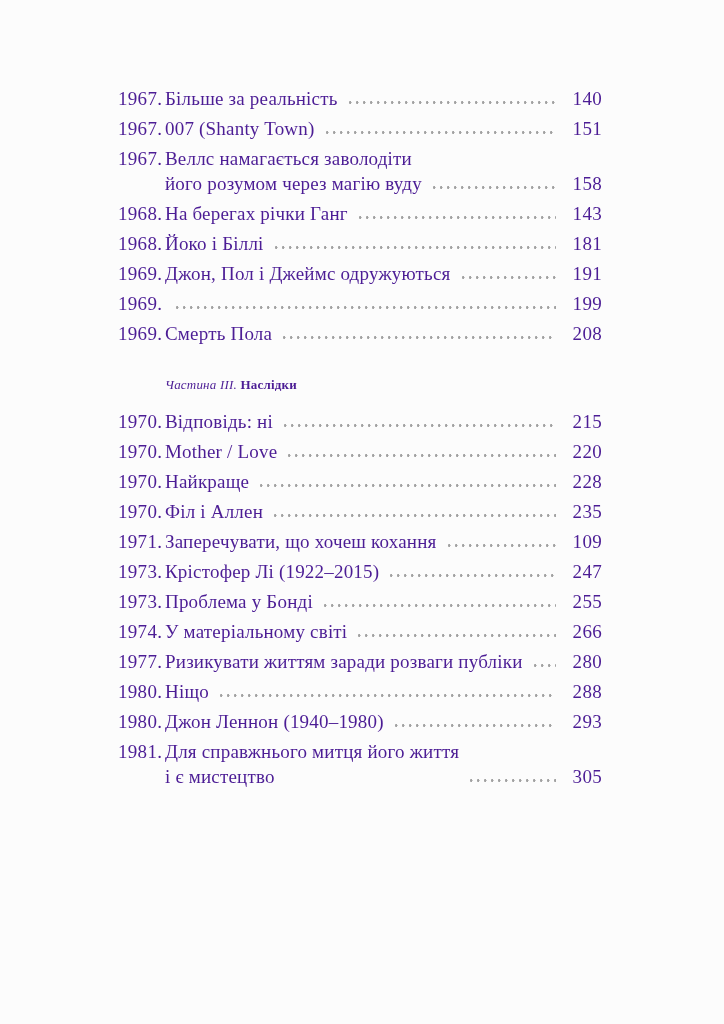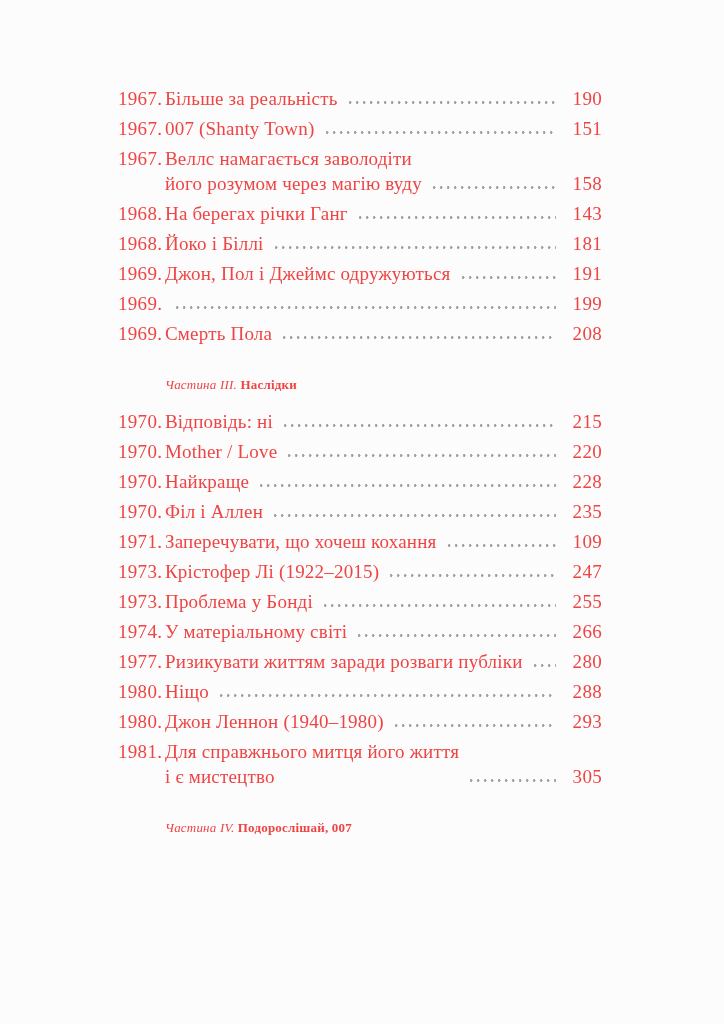--- a/index.html
+++ b/index.html
@@ -2,21 +2,21 @@
 <html><head>
 <meta charset="utf-8">
 <style>
   html, body { margin: 0; padding: 0; background: #e9e9e9; }
   .page {
     position: relative;
     width: 724px;
     height: 1024px;
     margin: 0 auto;
     background: #fcfcfc;
-    color: #ef4444;
+    color: #4c1d95;
     font-family: "Liberation Serif", "DejaVu Serif", serif;
     overflow: hidden;
   }
   .content {
     position: absolute;
     left: 118px;
     top: 86px;
     width: 484px;
   }
   .entry {
@@ -69,21 +69,21 @@
 <body>
 
 <div class="page">
   <div class="content" id="toc-root">
       <section>
         <div class="entry">
     <span class="year">1967.</span>
     <span class="body">
       <span class="title">Більше за реальність</span>
       <span class="leader"></span>
-      <span class="pagenum">190</span>
+      <span class="pagenum">140</span>
     </span>
   </div>
         <div class="entry">
     <span class="year">1967.</span>
     <span class="body">
       <span class="title">007 (Shanty Town)</span>
       <span class="leader"></span>
       <span class="pagenum">151</span>
     </span>
   </div>
@@ -232,18 +232,15 @@
     <span class="year">1981.</span>
     <span class="body">
       <span class="title">Для справжнього митця його життя
 і є мистецтво</span>
       <span class="leader"></span>
       <span class="pagenum">305</span>
     </span>
   </div>
       </section>
       <section>
-        <div class="section-heading">
-    <span class="heading-part">Частина IV. </span><span class="heading-title">Подорослішай, 007</span>
-  </div>
       </section>
     </div>
 </div>
 
 </body></html>

